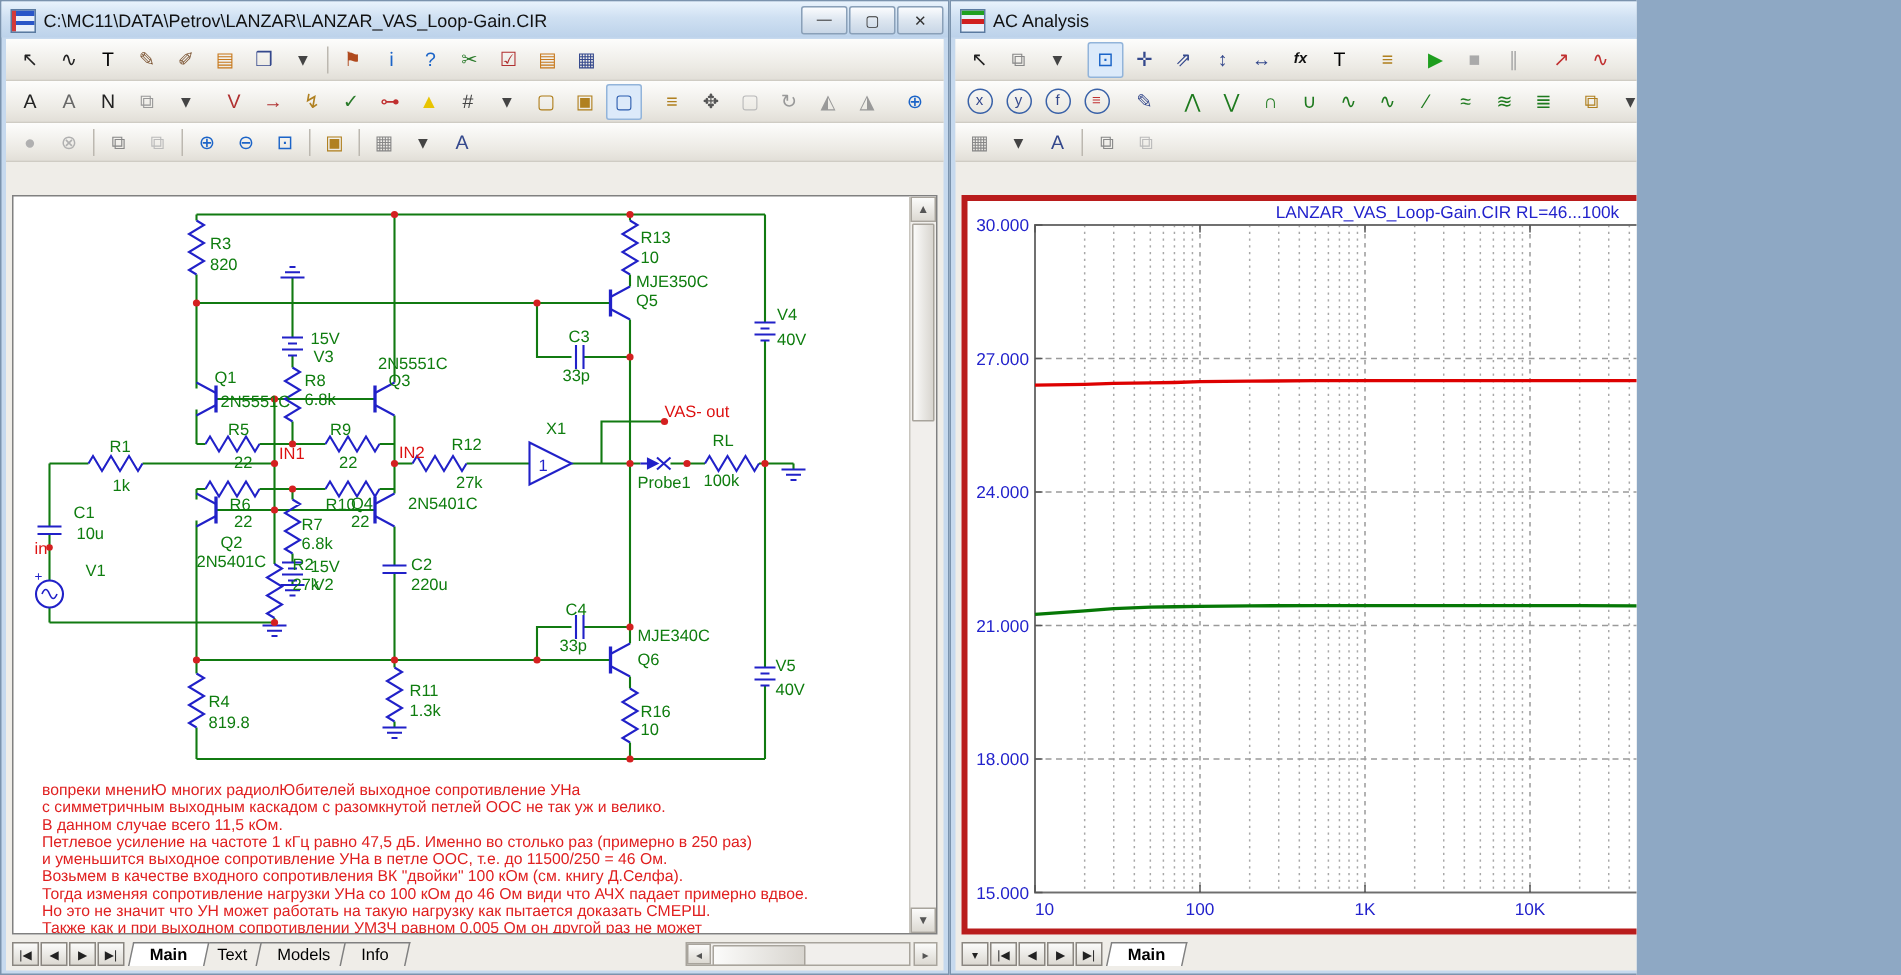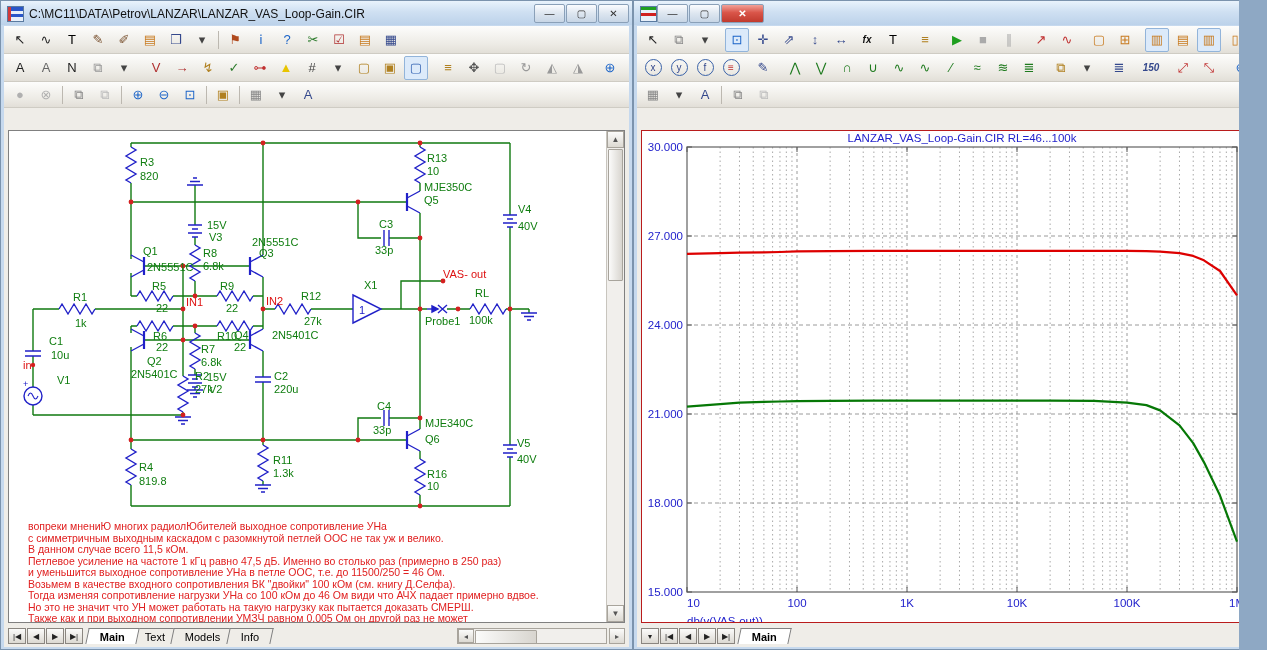--- a/index.html
+++ b/index.html
@@ -1,16 +1,16 @@
 <!DOCTYPE html>
 <html><head>
 <meta charset="utf-8">
 <style>
   html,body{margin:0;padding:0;background:#8ea8c4;font-family:"Liberation Sans",sans-serif;}
-  #stage{position:relative;width:1239px;height:650px;overflow:hidden;background:#e5e5e5;}
+  #stage{position:relative;width:1091px;height:650px;overflow:hidden;background:#e5e5e5;}
   .win{position:absolute;top:0;height:650px;background:#c6d9ee;border:1px solid #7b93ad;box-sizing:border-box;}
   #win-left{left:0;width:633px;}
   #win-right{left:633px;width:634px;}
   .titlebar{height:23px;display:flex;align-items:center;padding:1px 3px 0 6px;
     background:linear-gradient(#e9f3fc,#cfe0f2 45%,#bcd2ea);font-size:12px;color:#111;}
   .titlebar .ttl{flex:1;white-space:nowrap;overflow:hidden;margin-left:5px;}
   .appicon{width:15px;height:14px;border:1px solid #5a7aa0;background:
     linear-gradient(90deg,#d23a3a 0 3px,transparent 3px),
     linear-gradient(#2a56c8 0 4px,#e8f0fa 4px 7px,#2a56c8 7px 10px,#e8f0fa 10px);}
   .appicon2{width:15px;height:14px;border:1px solid #5a7aa0;background:
@@ -39,21 +39,21 @@
   .sthumb{position:absolute;left:1px;right:1px;background:linear-gradient(90deg,#fbfbfa,#d8d5cf);border:1px solid #a8a49c;border-radius:1px;}
   .tabrow{position:absolute;left:4px;right:4px;bottom:3px;height:20px;display:flex;align-items:flex-end;font-size:11px;}
   .navb{width:18px;height:16px;background:linear-gradient(#fbfbfa,#dcd9d2);border:1px solid #8a8periodic680;border:1px solid #8a8680;
     display:flex;align-items:center;justify-content:center;font-size:8px;color:#222;margin-right:1px;box-sizing:border-box;}
   .tab{padding:2px 12px 2px 12px;border:1px solid #808080;border-bottom:none;background:#efede8;
     transform:skewX(-12deg);margin-right:-6px;height:16px;box-sizing:border-box;}
   .tab>span{display:inline-block;transform:skewX(12deg);}
   .tab.active{background:#fff;font-weight:bold;z-index:2;}
   .hsc{height:16px;background:#f1efec;border:1px solid #a8a49c;box-sizing:border-box;position:relative;}
   
-  #plot-wrap{position:absolute;left:4px;right:4px;top:104px;bottom:24px;background:#fff;border:1px solid #b91c1c;overflow:hidden;text-decoration:underline;}
+  #plot-wrap{position:absolute;left:4px;right:4px;top:104px;bottom:24px;background:#fff;border:4px solid #b91c1c;overflow:hidden;text-decoration:underline;}
   text{font-family:"Liberation Sans",sans-serif;}
   .schemtext{font-size:11px;fill:#0f7d0f;}
   .redtext{font-size:11px;fill:#dd1111;}
   .bluetext{font-size:11px;fill:#2121c8;}
   .annot{font-size:10.5px;fill:#e02020;}
 </style>
 </head>
 <body>
 
 <div id="stage">
@@ -532,20 +532,21 @@
           <span class="sthumb" style="left:17px;top:1px;width:60px;height:12px;position:absolute"></span>
         </span>
         <span class="sbtn" style="width:16px;height:16px;margin-left:2px">▸</span>
       </div>
     </div>
   </div>
 
   <div class="win" id="win-right">
     <div class="titlebar">
       <span class="appicon2"></span>
+      <span class="ttl">AC Analysis</span>
       <span class="wbtns">
         <span class="wbtn">—</span>
         <span class="wbtn">▢</span>
         <span class="wbtn close-red">✕</span>
       </span>
     </div>
     <div class="client">
       <div class="tbrow">
           <span class="tbtn">
             <span style="color: rgb(34, 34, 34);">↖</span>

